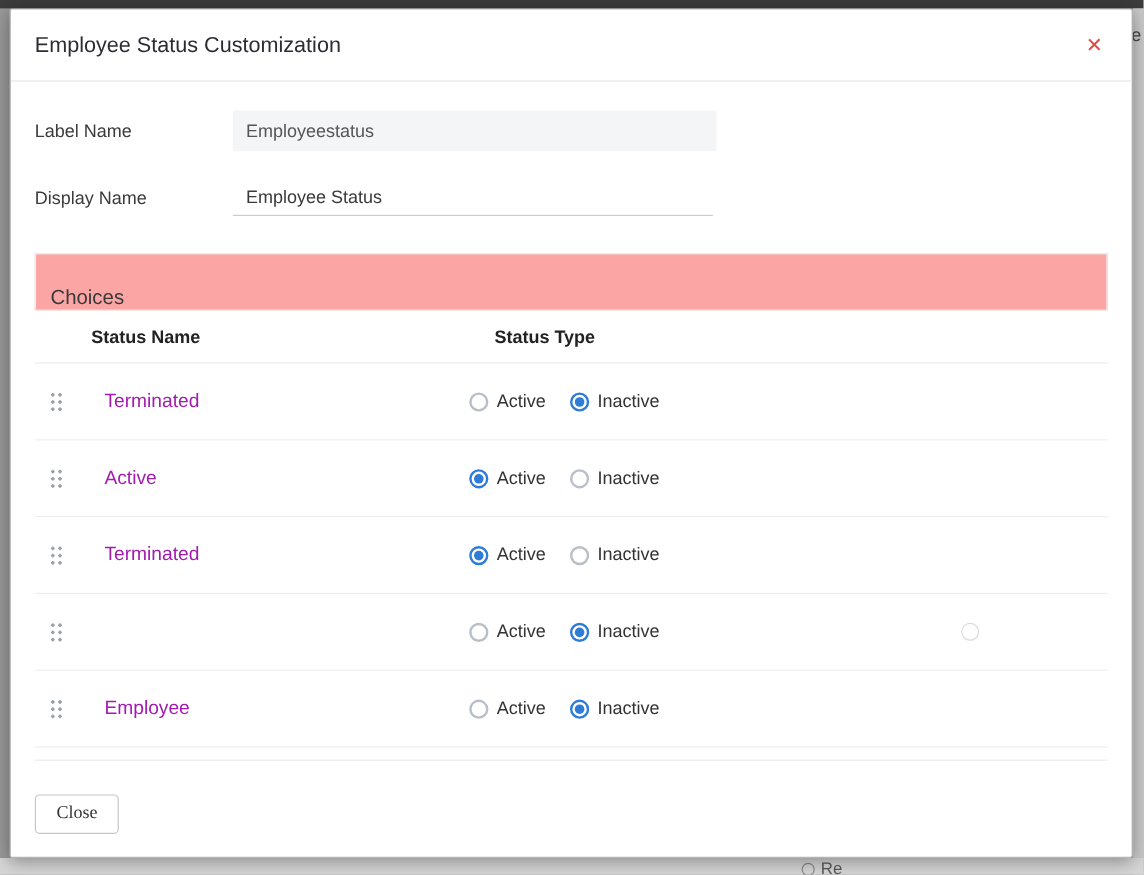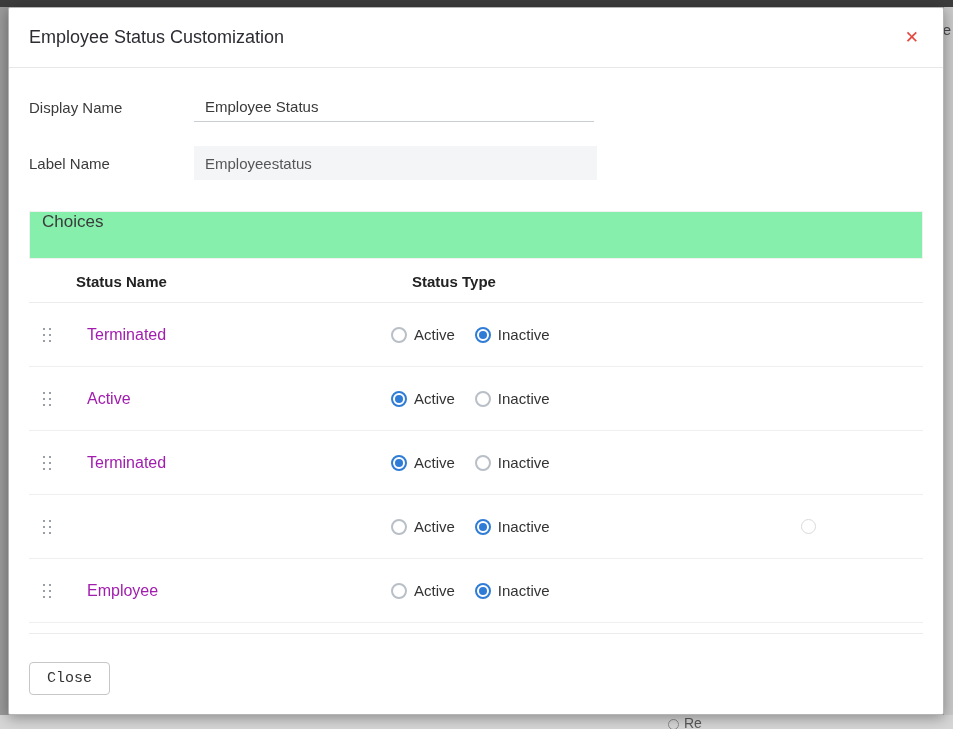--- a/index.html
+++ b/index.html
@@ -45,22 +45,22 @@
     font-family:inherit;
   }
   .filled-input {
     width:403px; height:34px; border:none; background:#f4f5f6;
     font-size:15px; color:#55565a; padding:7px 11px; outline:none;
     font-family:inherit;
   }
 
   
   .choices-bar {
-    margin-top:31px; height:48px; background:#86efac; border:1px solid #f1f1f1;
-    display:flex; align-items:flex-start; padding:0 12px;
+    margin-top:31px; height:48px; background:#fca5a5; border:1px solid #f1f1f1;
+    display:flex; align-items:flex-end; padding:0 12px;
     font-size:17px; color:#3a3a3a;
   }
   .table { border-bottom:1px solid #ececec; padding-bottom:10px; }
   .thead { position:relative; height:44px; border-bottom:1px solid #ececec;text-align:right; }
   .thead span { position:absolute; top:50%; transform:translateY(-50%); font-size:15px; font-weight:700; color:#222; }
   .col-name { left:47px; }
   .col-type { left:341px;margin-left:42px; }
 
   .trow { position:relative; height:64px; border-bottom:1px solid #efefef; display:flex; align-items:center; }
   .drag {
@@ -88,21 +88,21 @@
   }
   .rl { font-size:15px; color:#333; }
   .clear-row-icon {
     position:absolute; left:772px; width:15px; height:15px;
     border:1.5px solid #dadada; border-radius:50%; cursor:pointer;
   }
 
   
   .modal-footer { padding:28px 0 0 0; }
   .close-btn {
-    font-family:Liberation Mono, monospace; font-size:15px; color:#333;
+    font-family:Liberation Serif, serif; font-size:15px; color:#333;
     background:#fff; border:1px solid #c6c6c6; border-radius:4px;
     padding:7px 17px; cursor:pointer;
   }
 </style>
 </head>
 <body>
 
 <div class="backdrop-top"></div>
 <div class="backdrop-right"></div>
 <div class="backdrop-bottom"></div>
@@ -111,28 +111,28 @@
 
 <div class="modal">
 
   <div class="modal-header">
     <h1 class="modal-title">Employee Status Customization</h1>
     <span class="close-x">✕</span>
   </div>
 
   <div class="modal-body">
 
+    <div class="field-row second">
+      <label class="field-label">Label Name</label>
+      <input class="filled-input" type="text" readonly="" value="Employeestatus" style="">
+    </div>
+
     <div class="field-row first">
       <label class="field-label">Display Name</label>
       <input class="underline-input" type="text" value="Employee Status" style="">
-    </div>
-
-    <div class="field-row second">
-      <label class="field-label">Label Name</label>
-      <input class="filled-input" type="text" readonly="" value="Employeestatus" style="">
     </div>
 
     <div class="choices-bar">
       <span>Choices</span>
     </div>
 
     <div class="table">
       <div class="thead">
         <span class="col-name">Status Name</span>
         <span class="col-type">Status Type</span>

